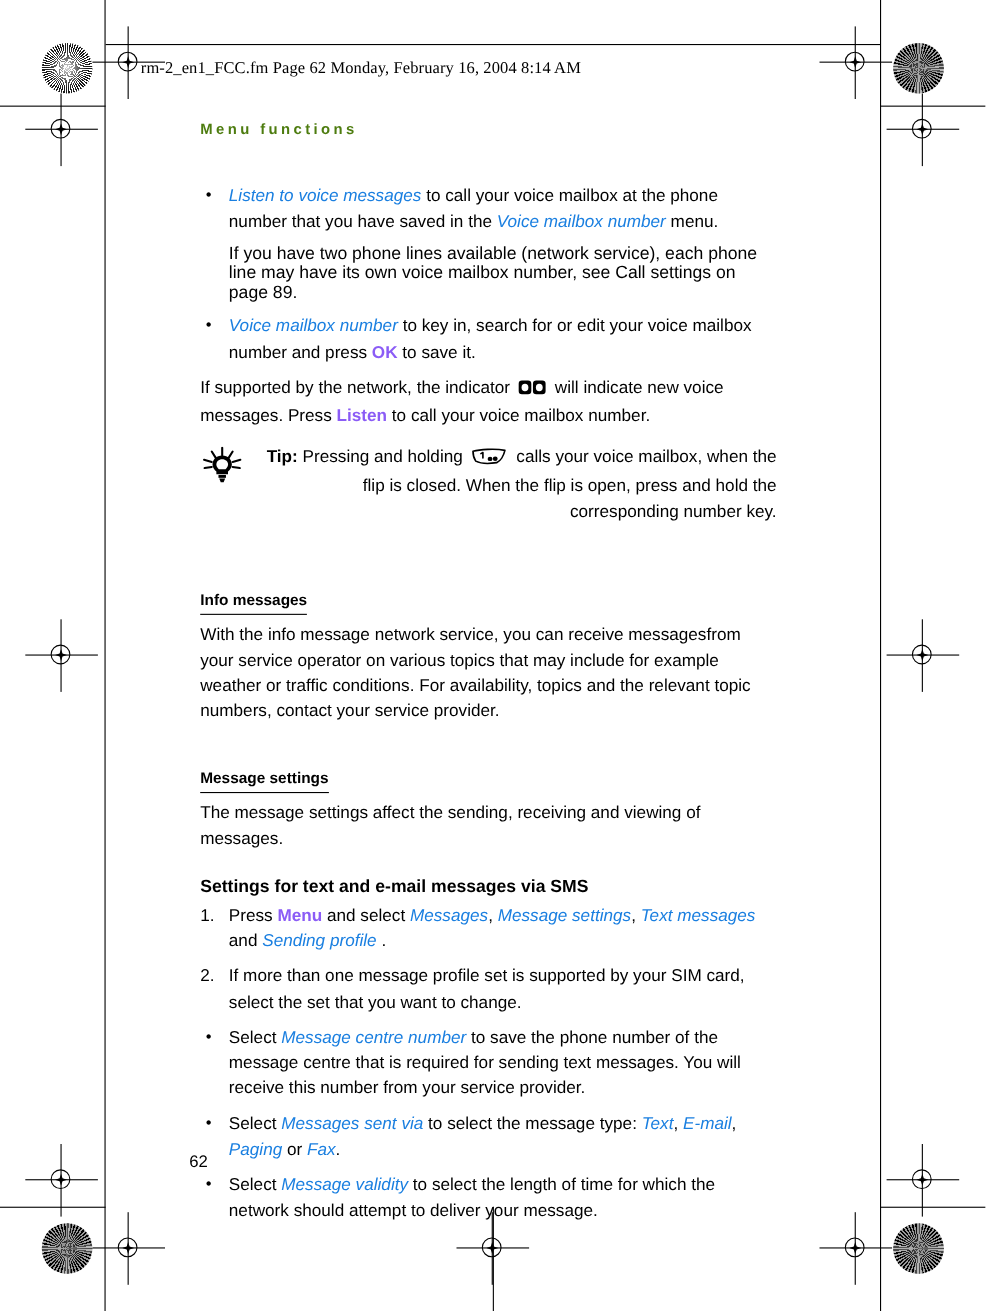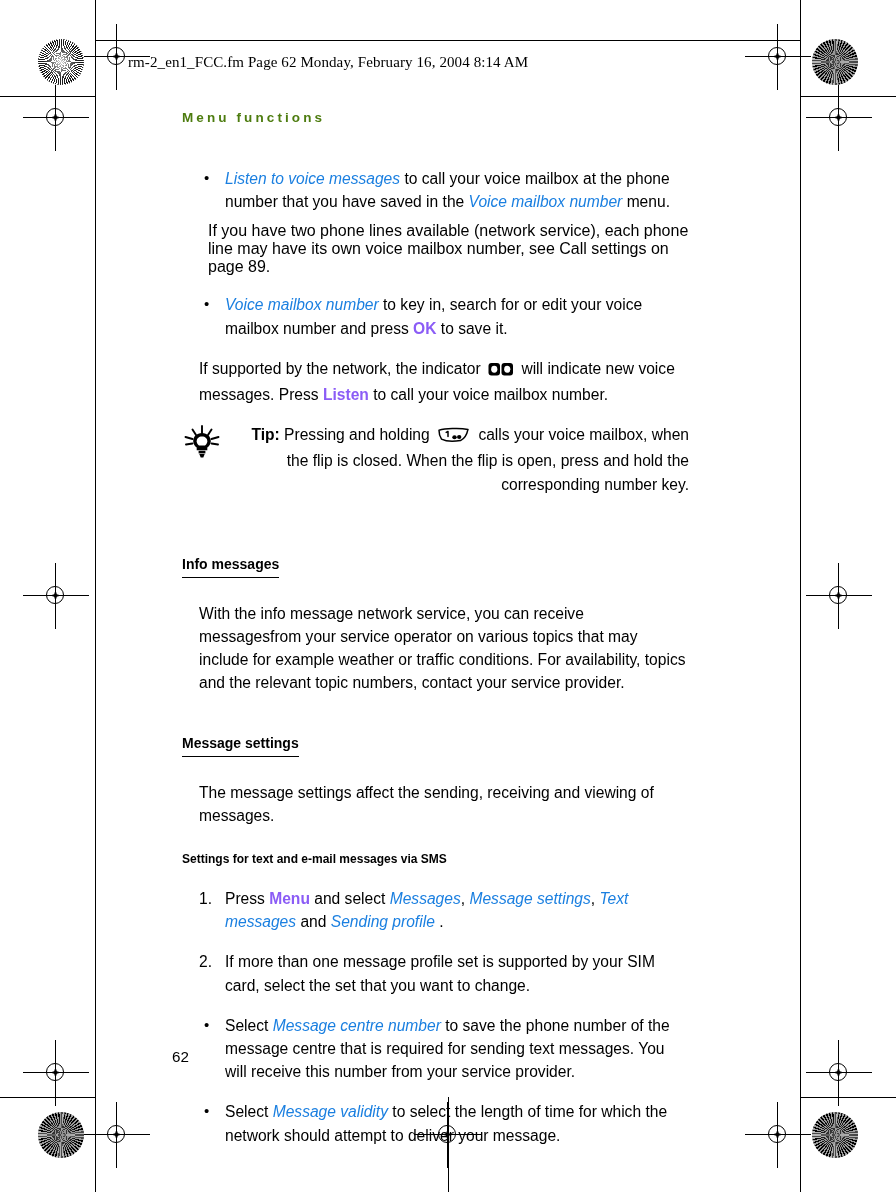--- a/index.html
+++ b/index.html
@@ -116,21 +116,21 @@
     font-size: 13.5px;
     font-weight: bold;
     letter-spacing: 3.1px;
     color: #4d7c0f;
     margin-bottom: 42px;
   }
 
   p, li {
     font-size: 15.6px;
     line-height: 23.2px;
-    margin: 17px;
+    margin: 0;
   }
   .para { margin-bottom: 10px; }
 
   .ui {
     color: #1a7fe0;
     font-style: italic;
   }
   .key {
     color: #8b5cf6;
     font-style: normal;
@@ -194,21 +194,21 @@
   h2.sec {
     font-size: 14px;
     font-weight: bold;
     margin: 26px 0 7px 0;
     display: inline-block;
     border-bottom: 1.6px solid #000;
     padding-bottom: 1px;
     line-height: 24px;
   }
   h3.sub {
-    font-size: 12px;
+    font-size: 16px;
     font-weight: bold;
     margin: 22px 0 4px 0;
     line-height: 21px;
   }
 
   .folio {
     position: absolute;
     left: 172px;
     top: 1048px;
     font-size: 15.2px;
@@ -368,19 +368,22 @@
     <li>
       <span class="num">2.</span><span>If more than one message profile set is supported by your SIM card, select the set that you want to change.</span>
     </li>
   </ol>
 
   <ul class="bullets">
     <li>
       <span>Select </span><span class="ui">Message centre number</span><span> to save the phone number of the message centre that is required for sending text messages. You will receive this number from your service provider.</span>
     </li>
     <li>
+      <span>Select </span><span class="ui">Messages sent via</span><span> to select the message type: </span><span class="ui">Text</span><span>, </span><span class="ui">E-mail</span><span>, </span><span class="ui">Paging</span><span> or </span><span class="ui">Fax</span><span>.</span>
+    </li>
+    <li>
       <span>Select </span><span class="ui">Message validity</span><span> to select the length of time for which the network should attempt to deliver your message.</span>
     </li>
   </ul>
 
 </div>
 
 <div class="folio">62</div>
 
 </body></html>

